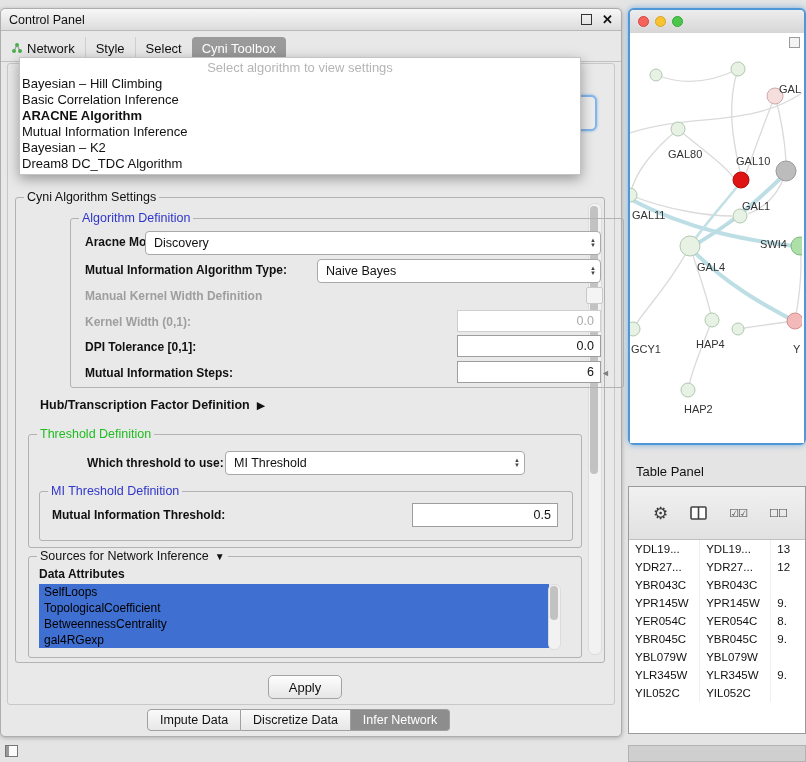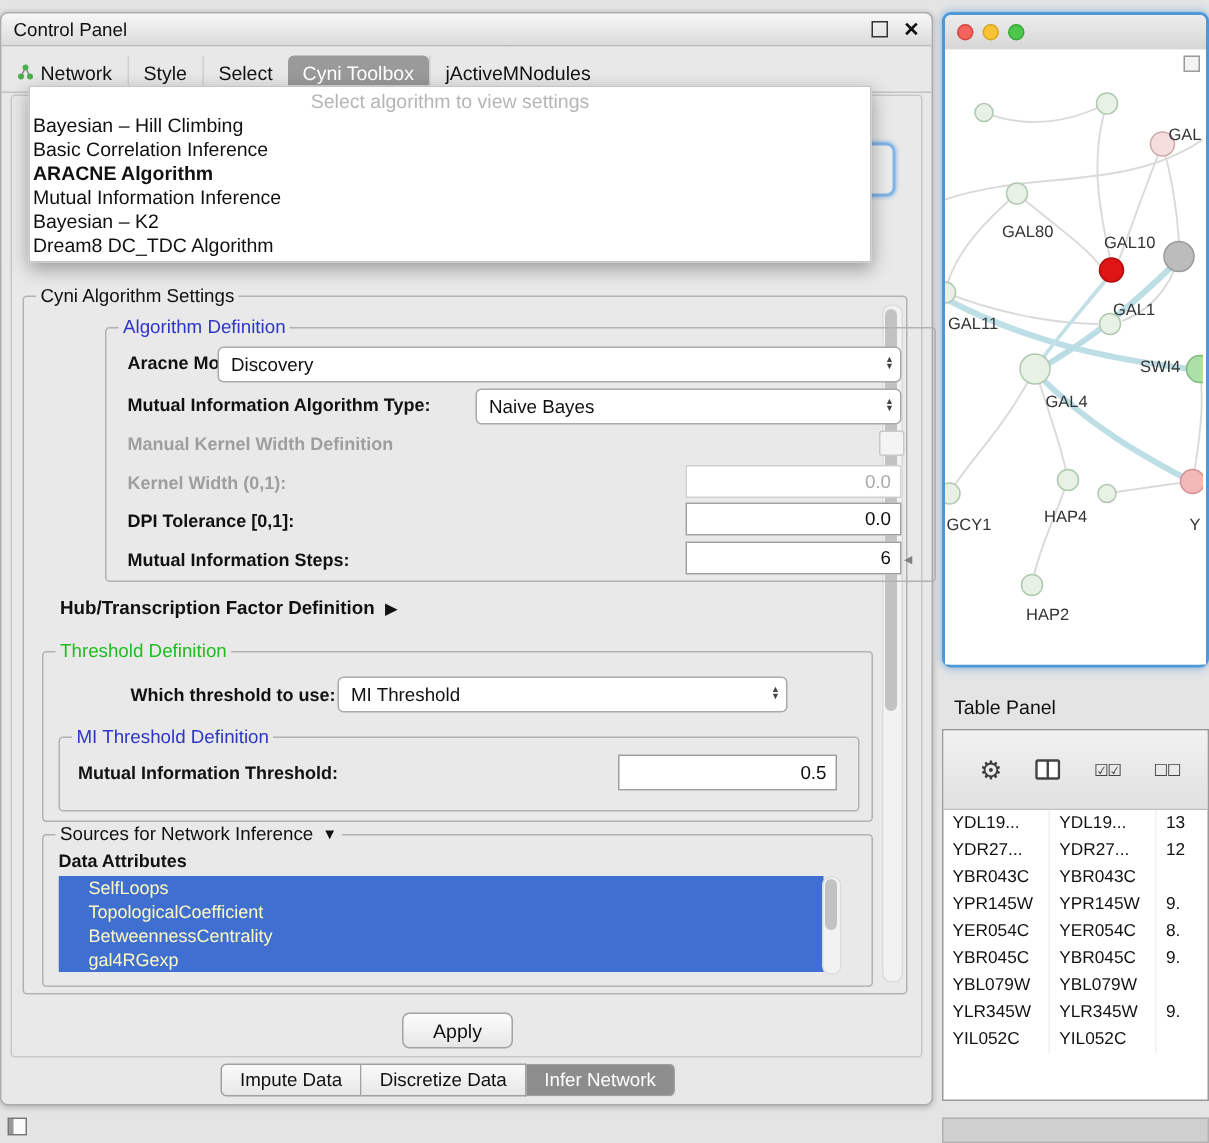--- a/index.html
+++ b/index.html
@@ -40,22 +40,22 @@
   .combo{background:#fff;border:1px solid #a9a9a9;border-radius:4px;display:flex;align-items:center;
       padding:0 4px 0 8px;box-sizing:border-box;font-size:12.5px;}
   .combo .sp{flex:1;}
   .arrows{display:flex;flex-direction:column;align-items:center;font-size:6px;color:#444;line-height:5px;}
   .field{background:#fff;border:1px solid #9e9e9e;display:flex;align-items:center;
       justify-content:flex-end;padding-right:6px;box-sizing:border-box;font-size:12.5px;}
   .field.dis{border-color:#cfcfcf;color:#aaa;}
   .checkbox{width:15px;height:15px;background:#f4f4f4;border:1px solid #c9c9c9;border-radius:2px;}
   .sbar{background:#f2f2f2;border:1px solid #dcdcdc;border-radius:6px;}
   .sthumb{position:absolute;left:1px;width:8px;background:#c2c2c2;border-radius:4px;}
-  .listitem{height:16px;line-height:16px;background:#3f6fd0;color:#fef9c3;font-size:12px;
-      padding-left:20px;white-space:nowrap;overflow:hidden;}
+  .listitem{height:16px;line-height:16px;background:#3f6fd0;color:#000000;font-size:12px;
+      padding-left:5px;white-space:nowrap;overflow:hidden;}
   .applybtn{background:linear-gradient(#fdfdfd,#e6e6e6);border:1px solid #a3a3a3;border-radius:5px;
       display:flex;align-items:center;justify-content:center;font-size:13px;}
   .btab{border:1px solid #a0a0a0;border-left:none;background:linear-gradient(#fafafa,#e7e7e7);
       display:flex;align-items:center;justify-content:center;font-size:12.5px;padding:0 12px;}
   .btab:first-child{border-left:1px solid #a0a0a0;border-radius:4px 0 0 4px;}
   .btab:last-child{border-radius:0 4px 4px 0;}
   .btab.sel{background:#8d8d8d;color:#fff;}
   
   .netwin{left:628px;top:8px;width:178px;height:437px;background:#fff;border:2px solid #4f97d6;
       border-radius:6px;box-shadow:0 0 6px rgba(79,151,214,.7);box-sizing:border-box;}
@@ -108,23 +108,20 @@
     </div>
     <div class="tab">
         <span>Style</span>
       </div>
     <div class="tab">
         <span>Select</span>
       </div>
     <div class="tab sel">
         <span>Cyni Toolbox</span>
       </div>
-    <div class="tab">
-        <span>jActiveMNodules</span>
-      </div>
   </div>
 
   <div class="abs innerpanel"></div>
 
   <div class="abs combo-frag"></div>
 
   <div class="abs popup">
     <div class="ph">Select algorithm to view settings</div>
     <div class="opt">Bayesian – Hill Climbing</div>
     <div class="opt">Basic Correlation Inference</div>

